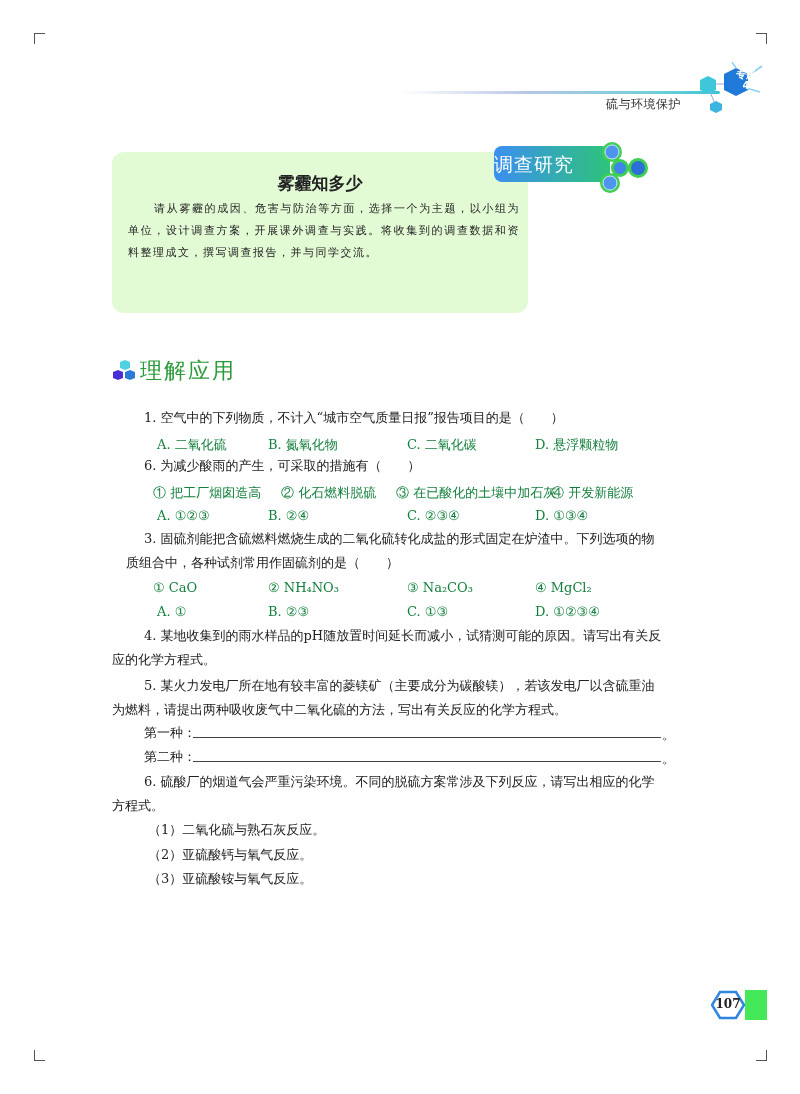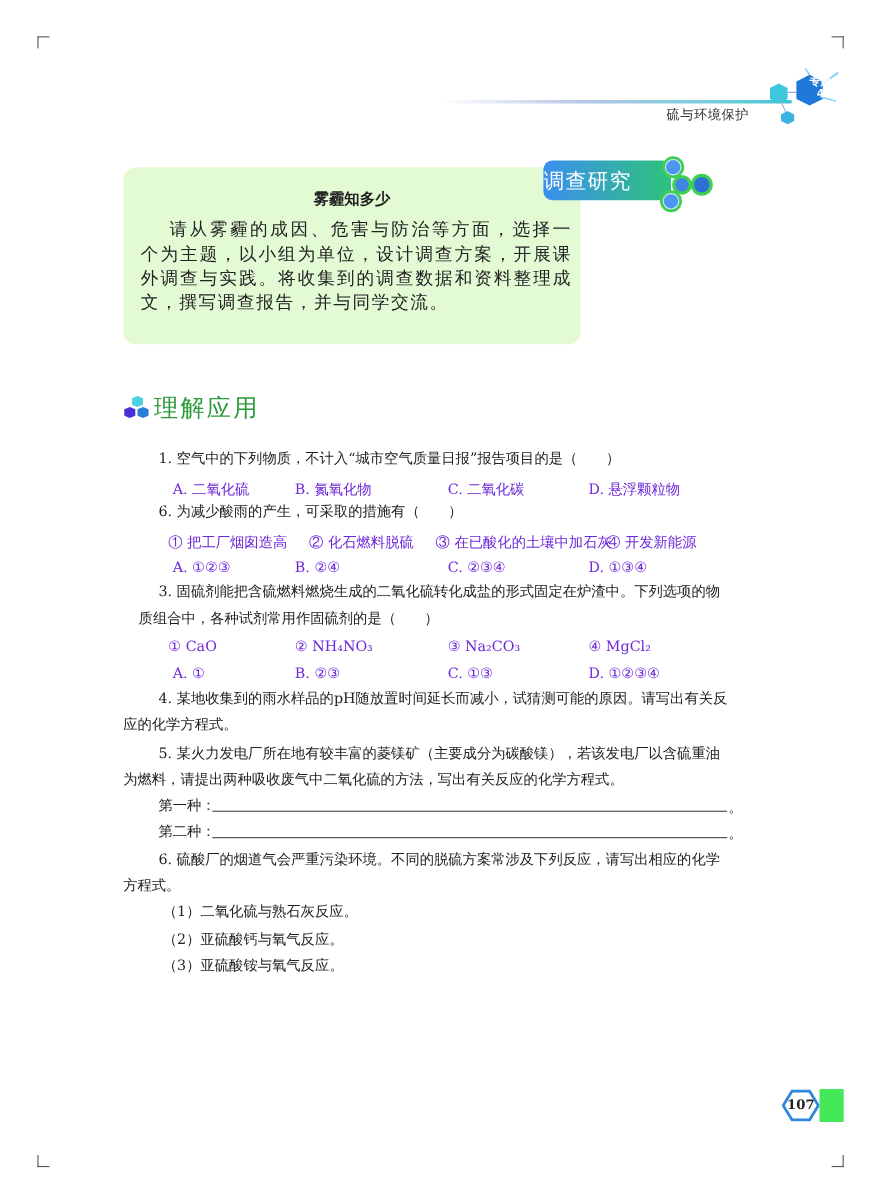--- a/index.html
+++ b/index.html
@@ -10,31 +10,31 @@
   .crop.tl { left:34px; top:33px; border-left-width:1px; border-top-width:1px; }
   .crop.tr { left:756px; top:33px; border-right-width:1px; border-top-width:1px; }
   .crop.bl { left:34px; top:1050px; border-left-width:1px; border-bottom-width:1px; }
   .crop.br { left:756px; top:1050px; border-right-width:1px; border-bottom-width:1px; }
 
   .header-line { left:400px; top:91px; width:320px; height:3px;
     background:linear-gradient(to right, rgba(200,210,235,0), #b8c6e6 40%, #6fcfd8 80%, #3cc3d6); border-radius:2px; }
   .header-title { left:606px; top:96px; font-family:"DejaVu Sans","Liberation Sans",sans-serif; font-size:12px; color:#333; letter-spacing:0.5px; }
 
   .inquiry-box { left:112px; top:152px; width:416px; height:161px; background:#e3fbd5; border-radius:12px; }
-  .inquiry-title { left:112px; top:172px; width:416px; text-align:center; font-family:"DejaVu Sans","Liberation Sans",sans-serif; font-weight:bold; font-size:14px; color:#222; }
-  .inquiry-body { left:128px; top:198px; width:392px; font-size:16px; line-height:22px; color:#222; text-indent:26px; letter-spacing:1.5px; text-align:justify; }
+  .inquiry-title { left:112px; top:172px; width:416px; text-align:center; font-family:"DejaVu Sans","Liberation Sans",sans-serif; font-weight:bold; font-size:17px; color:#222; }
+  .inquiry-body { left:128px; top:198px; width:392px; font-size:11px; line-height:22px; color:#222; text-indent:26px; letter-spacing:1.5px; text-align:justify; }
 
   .inquiry-tab { left:494px; top:146px; width:116px; height:36px; border-radius:8px;
     background:linear-gradient(to right, #3b8ff0, #2ec37a); }
   .inquiry-tab-label { left:494px; top:152px; width:106px; text-align:left; font-family:"DejaVu Sans","Liberation Sans",sans-serif; font-size:19px; color:#fff; letter-spacing:1px; }
 
   .section-title { left:140px; top:356px; font-family:Liberation Sans, sans-serif; font-size:22px; color:#2b9a3a; letter-spacing:2px; }
 
   .q { font-family:"DejaVu Serif","Liberation Serif",serif; font-size:13px; color:#222; line-height:24px; position:absolute; white-space:nowrap; }
-  .opt { position:absolute; font-size:13px; color:#6d28d9; white-space:nowrap; }
+  .opt { position:absolute; font-size:13px; color:#15803d; white-space:nowrap; }
   .blank { position:absolute; height:1px; background:#444; }
 
   .page-num-hex { left:711px; top:990px; width:34px; height:30px; }
   .page-num { left:711px; top:997px; width:34px; text-align:center; font-family:"DejaVu Serif","Liberation Serif",serif; font-weight:bold; font-size:12px; color:#222; }
   .page-tab { left:745px; top:990px; width:22px; height:30px; background:#44e858; }
 </style>
 </head>
 <body>
 
 <div class="crop tl"></div>

